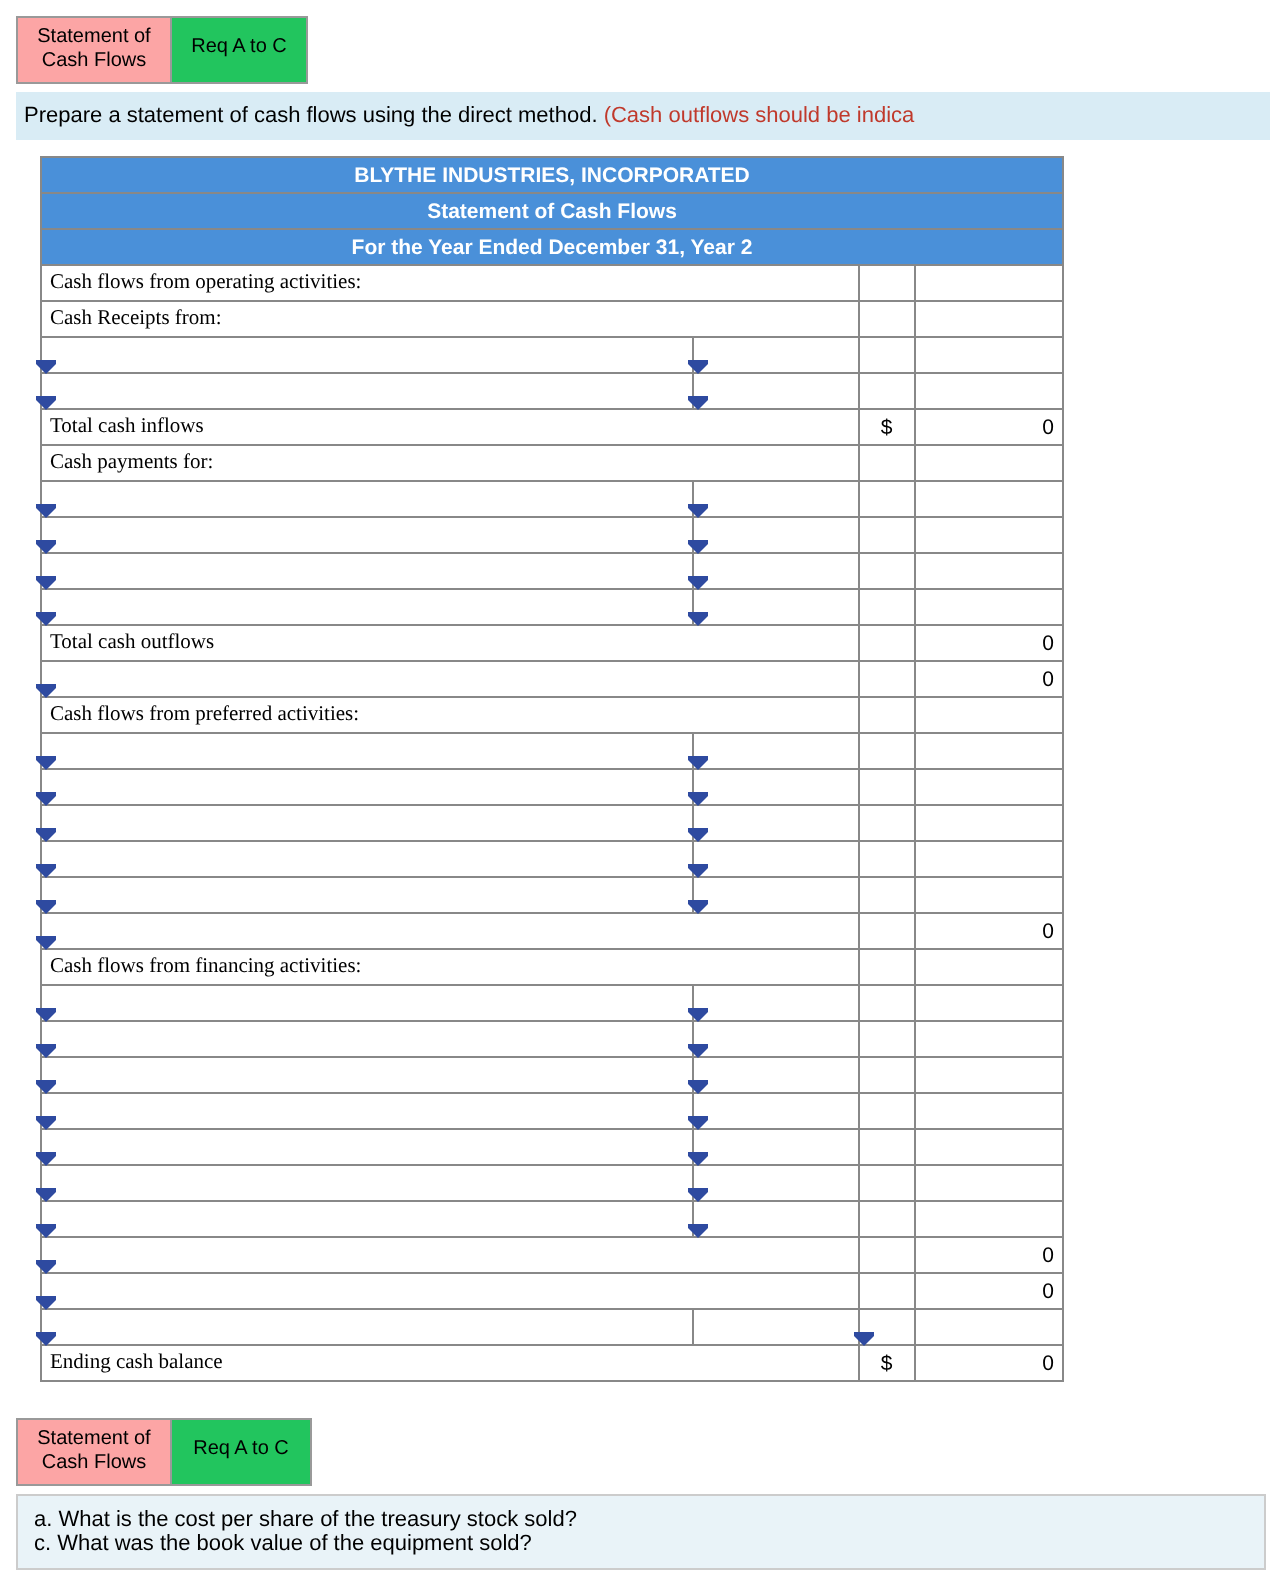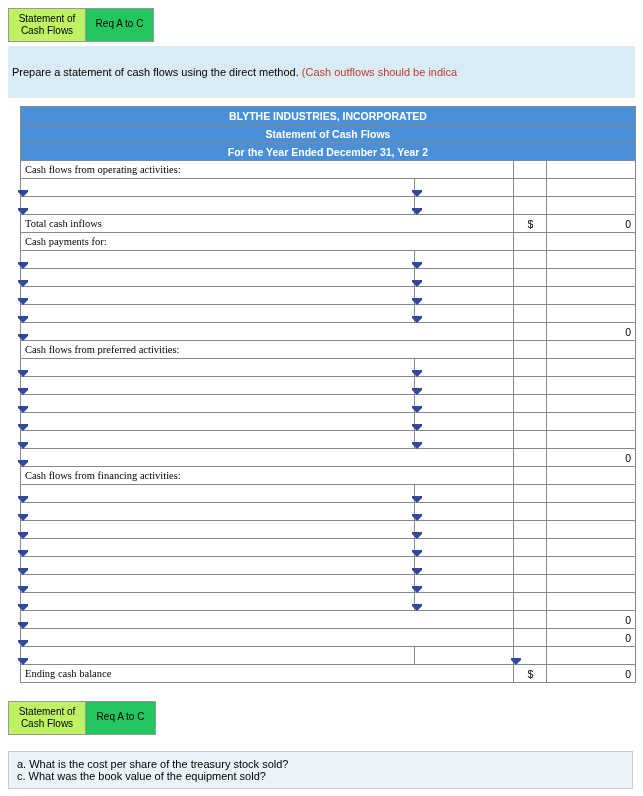--- a/index.html
+++ b/index.html
@@ -10,37 +10,37 @@
     padding: 8px;
     background: #fff;
     color: #000;
     width: 643px;
   }
   .tabs-row { display: flex; margin-bottom: 4px; }
   .tab {
     border: 1px solid #999;
     padding: 4px 8px;
     font-size: 10px;
-    background: #bef264;
+    background: #fca5a5;
     text-align: center;
     line-height: 1.2;
     cursor: pointer;
   }
   .tab.active { border-right: 1px solid #999; }
   .tab.inactive { background: #22c55e; border-left: none; }
   .instruction {
     background: #d9ecf5;
-    padding: 20px 4px;
+    padding: 6px 4px;
     font-size: 11px;
     margin-bottom: 2px;
   }
   .red { color: #c0392b; }
   .main-table {
     border-collapse: collapse;
-    width: 616px;
+    width: 512px;
     margin: 8px 0 0 12px;
   }
   .main-table td, .main-table th {
     border: 1px solid #888;
     padding: 2px 4px;
     height: 18px;
     font-size: 10.5px;
     vertical-align: middle;
   }
   .hdr {
@@ -75,21 +75,21 @@
     top: -7px;
     width: 10px;
     height: 2px;
     background: #2e4aa0;
   }
   .questions-box {
     background: #e9f3f8;
     border: 1px solid #ccc;
     padding: 6px 8px;
     font-size: 11px;
-    margin-top: 16px;
+    margin-top: 4px;
     width: 625px;
   }
   .second-tabs { margin-top: 18px; }
   .blankfill { background: #fff; }
 </style>
 </head>
 <body>
 
 <div class="tabs-row">
   <div class="tab active" style="white-space:pre-line;width:78px;">Statement of
@@ -111,20 +111,25 @@
       </tr>
   <tr>
         <td colspan="4" class="hdr">For the Year Ended December 31, Year 2</td>
       </tr>
 
   <tr>
         <td colspan="2" class="col-label">Cash flows from operating activities:</td>
         <td class="col-sym"></td>
         <td class="col-val"></td>
       </tr>
+  <tr>
+        <td colspan="2" class="col-label">Cash Receipts from:</td>
+        <td class="col-sym"></td>
+        <td class="col-val"></td>
+      </tr>
 
   <tr>
         <td class="col-label dd-cell">
           <span class="dd-arrow"></span>
         </td>
         <td class="col-mid dd-cell">
           <span class="dd-arrow"></span>
         </td>
         <td class="col-sym"></td>
         <td class="col-val"></td>
@@ -185,20 +190,25 @@
         <td class="col-label dd-cell">
           <span class="dd-arrow"></span>
         </td>
         <td class="col-mid dd-cell">
           <span class="dd-arrow"></span>
         </td>
         <td class="col-sym"></td>
         <td class="col-val"></td>
       </tr>
 
+  <tr>
+        <td colspan="2" class="col-label">Total cash outflows</td>
+        <td class="col-sym"></td>
+        <td class="col-val">0</td>
+      </tr>
   <tr>
         <td colspan="2" class="col-label dd-cell">
           <span class="dd-arrow"></span>
         </td>
         <td class="col-sym"></td>
         <td class="col-val">0</td>
       </tr>
 
   <tr>
         <td colspan="2" class="col-label">Cash flows from preferred activities:</td>

